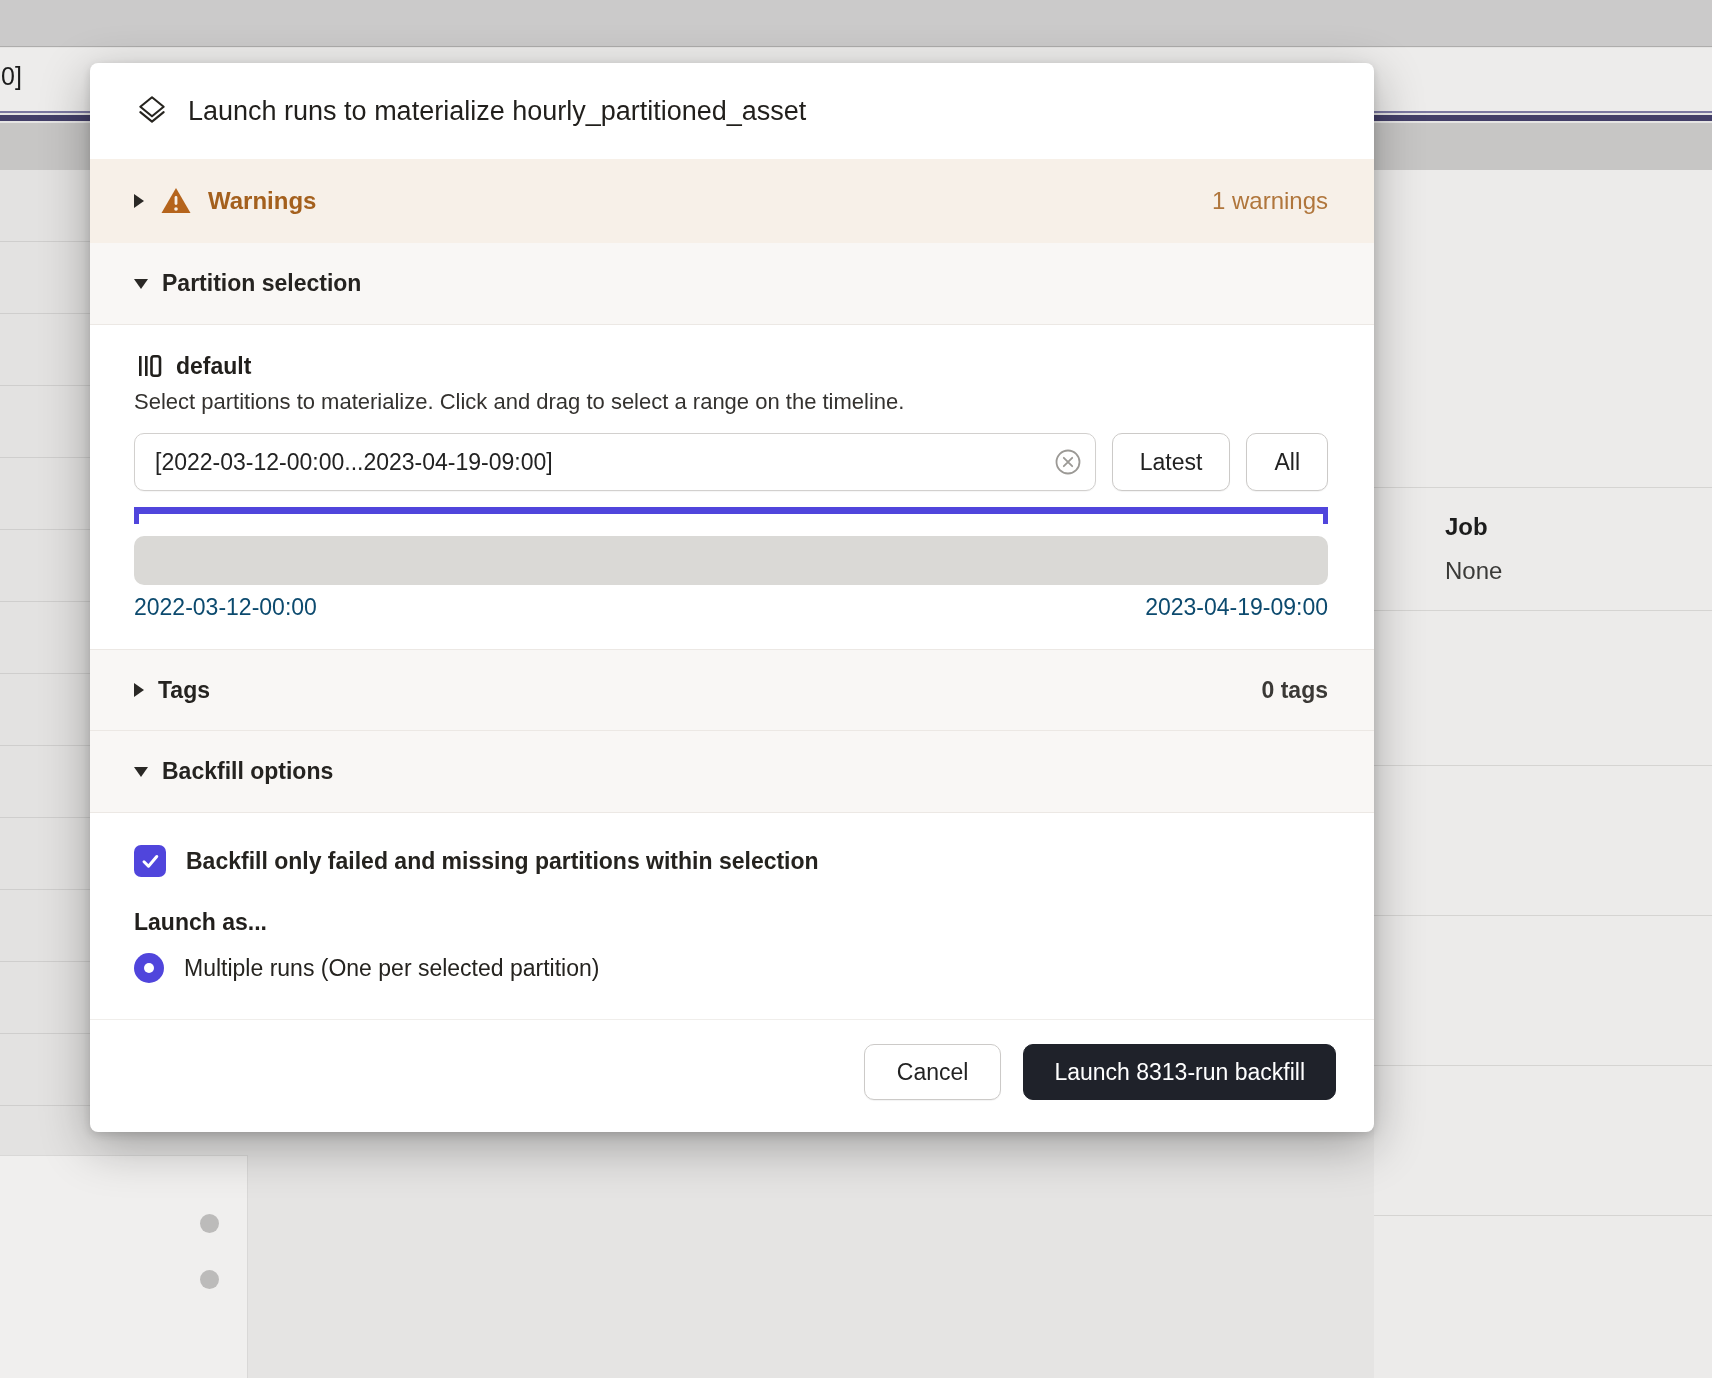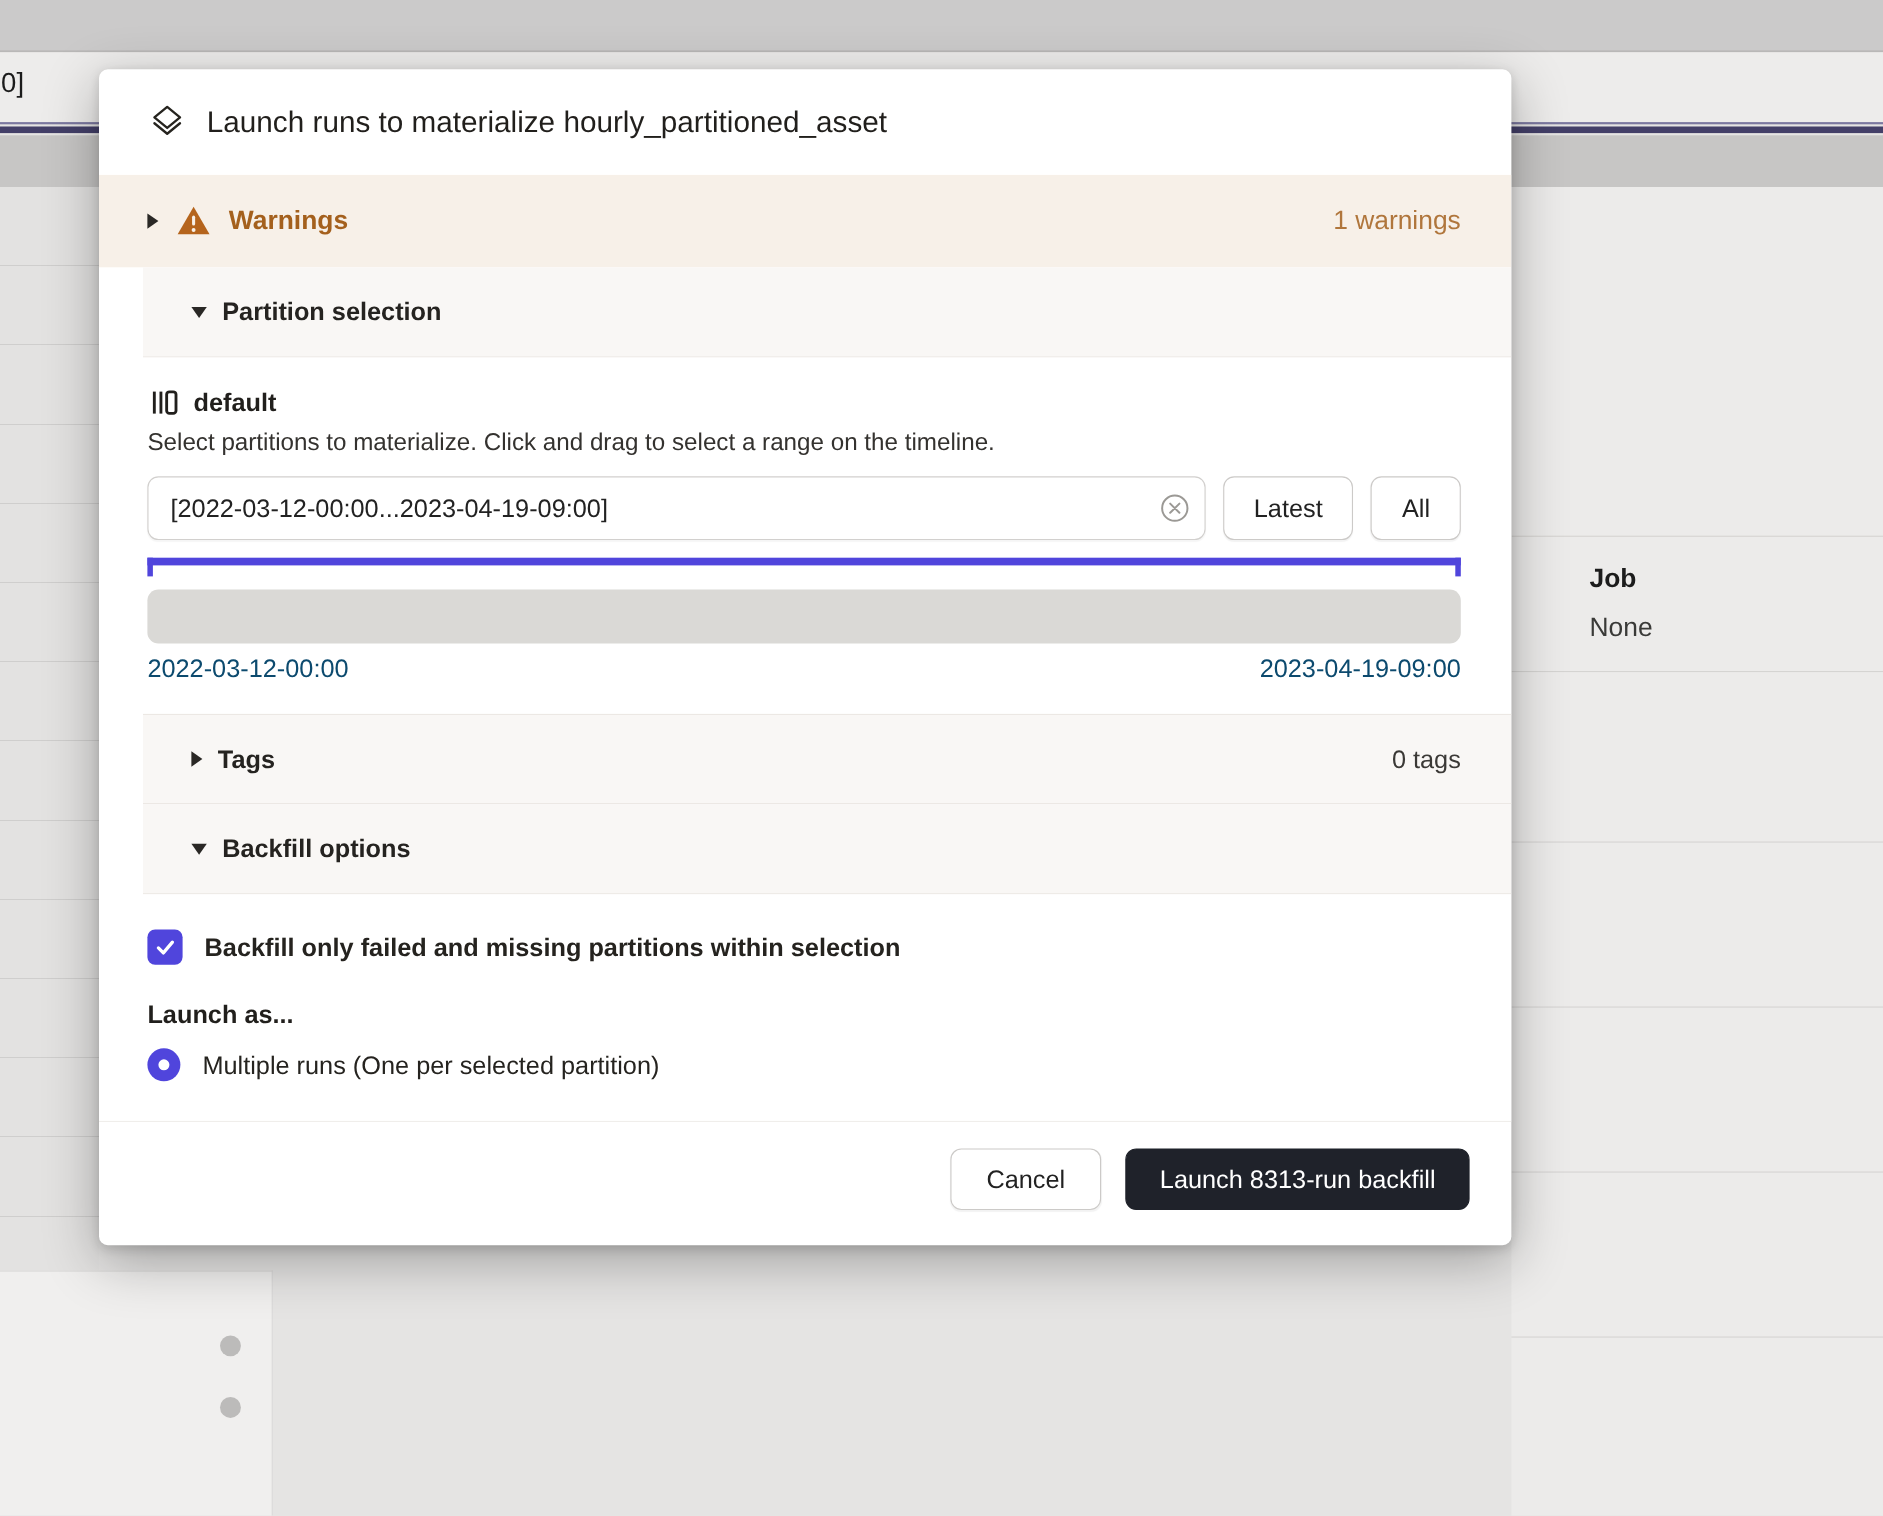--- a/index.html
+++ b/index.html
@@ -34,23 +34,23 @@
   .modal-header{display:flex;align-items:center;gap:18px;padding:30px 46px 30px 44px;}
   .modal-title{font-size:27px;font-weight:500;color:#211F1C;}
 
   .warnings-row{display:flex;align-items:center;gap:16px;height:84px;
     padding:0 46px 0 44px;background:#F7F0E8;cursor:pointer;}
   .warnings-label{font-size:24px;font-weight:600;color:#A4601D;}
   .warnings-count{margin-left:auto;font-size:24px;color:#B0763C;}
 
   .section-header{display:flex;align-items:center;gap:14px;height:82px;
     padding:0 46px 0 44px;background:#F9F7F5;cursor:pointer;
-    border-top:1px solid #ECE8E4;border-bottom:1px solid #ECE8E4;margin-left:40px;}
+    border-top:1px solid #ECE8E4;border-bottom:1px solid #ECE8E4;}
   .section-header .title{font-size:23px;font-weight:600;color:#252320;}
-  .section-count{margin-left:auto;font-size:23px;font-weight:400;color:#3B3936;}
+  .section-count{margin-left:auto;font-size:23px;font-weight:700;color:#3B3936;}
 
   .caret-right{width:0;height:0;border-left:10px solid #2A2825;
     border-top:7px solid transparent;border-bottom:7px solid transparent;flex:none;}
   .caret-down{width:0;height:0;border-top:10px solid #2A2825;
     border-left:7px solid transparent;border-right:7px solid transparent;flex:none;}
 
   .partition-content{padding:26px 46px 28px 44px;background:#fff;}
   .dim-row{display:flex;align-items:center;gap:12px;margin-bottom:8px;}
   .dim-name{font-size:23px;font-weight:600;color:#211F1C;}
   .select-desc{font-size:22px;color:#34322F;margin-bottom:18px;}

